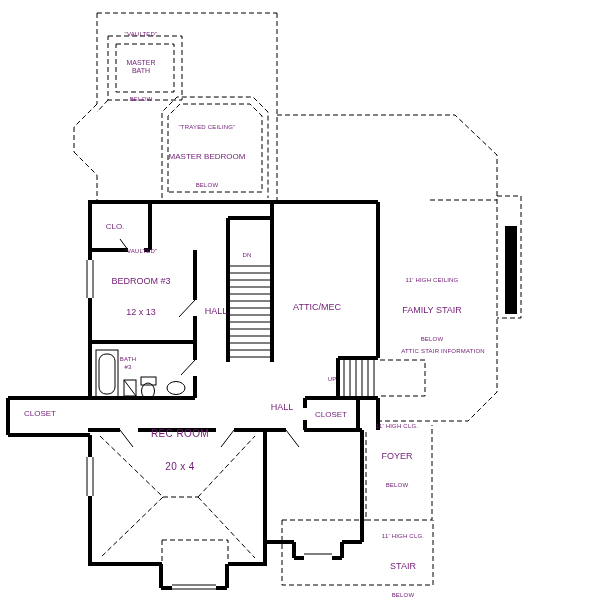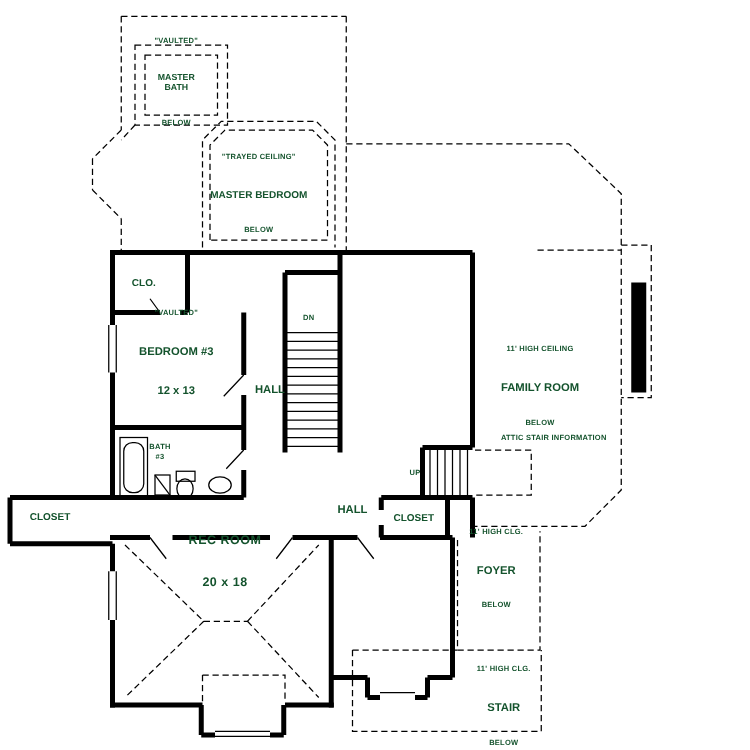--- a/index.html
+++ b/index.html
@@ -3,21 +3,21 @@
 <meta charset="utf-8">
 <title>Floor Plan</title>
 <style>
   html,body{margin:0;padding:0;background:#fff;}
   .plan{position:relative;width:600px;height:600px;background:#fff;overflow:hidden;font-family:"Liberation Sans",sans-serif;}
   .plan svg{position:absolute;left:0;top:0;}
   .dash path{stroke:#000;stroke-width:1;fill:none;stroke-dasharray:5 3;}
   .wall path{stroke:#000;stroke-width:4;fill:none;}
   .thin path{stroke:#000;stroke-width:1;fill:none;}
   .thin rect,.thin ellipse{stroke:#000;stroke-width:1;fill:none;}
-  .label{position:absolute;transform:translate(-50%,-50%);text-align:center;color:#14532d;font-weight:700;line-height:1.25;white-space:pre-line;}
+  .label{position:absolute;transform:translate(-50%,-50%);text-align:center;color:#701a75;font-weight:400;line-height:1.25;white-space:pre-line;}
   .label span{display:block;}
   .t6{font-size:6px;letter-spacing:.2px;}
   .t7{font-size:7px;}
   .t8{font-size:8px;}
   .t9{font-size:9px;}
   .t10{font-size:10px;letter-spacing:.4px;}
 </style>
 </head>
 <body>
 
@@ -110,24 +110,27 @@
   </div>
 
   <div class="label" style="left:216px;top:312px">
     <span class="t9">HALL</span>
   </div>
 
   <div class="label" style="left:247px;top:256px">
     <span class="t6">DN</span>
   </div>
 
+  <div class="label" style="left:317px;top:308px">
+    <span class="t9">ATTIC/MEC</span>
+  </div>
 
   <div class="label" style="left:432px;top:310px">
     <span class="t6">11' HIGH CEILING</span>
-    <span class="t9">FAMILY ROOM</span>
+    <span class="t9">FAMILY STAIR</span>
     <span class="t6">BELOW</span>
   </div>
 
   <div class="label" style="left:443px;top:352px">
     <span class="t6">ATTIC STAIR INFORMATION</span>
   </div>
 
   <div class="label" style="left:128px;top:363px">
     <span class="t6">BATH
 #3</span>
@@ -144,21 +147,21 @@
   <div class="label" style="left:282px;top:408px">
     <span class="t9">HALL</span>
   </div>
 
   <div class="label" style="left:331px;top:415px">
     <span class="t8">CLOSET</span>
   </div>
 
   <div class="label" style="left:180px;top:450px">
     <span class="t10">REC ROOM</span>
-    <span class="t10">20 x 18</span>
+    <span class="t10">20 x 4</span>
   </div>
 
 
   <div class="label" style="left:397px;top:456px">
     <span class="t6">11' HIGH CLG.</span>
     <span class="t9">FOYER</span>
     <span class="t6">BELOW</span>
   </div>
 
   <div class="label" style="left:403px;top:566px">

